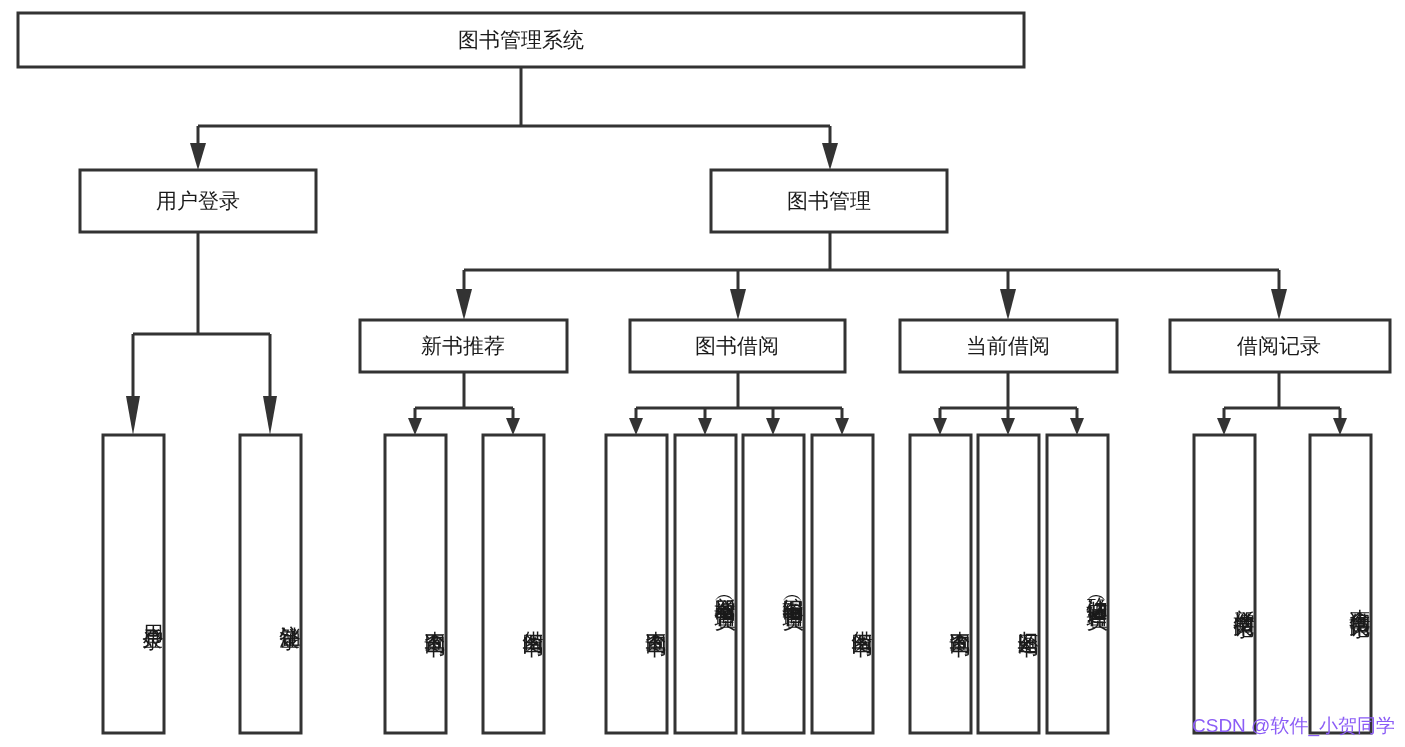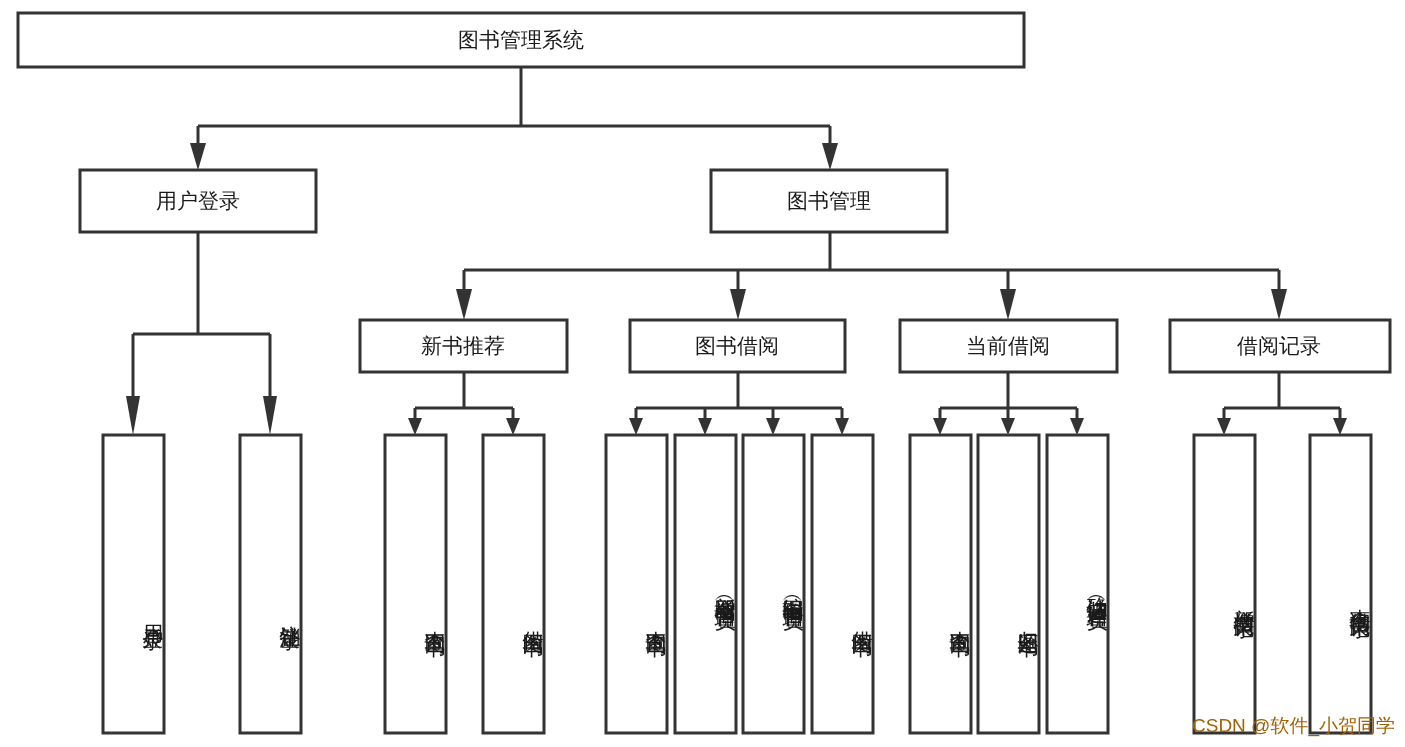--- a/index.html
+++ b/index.html
@@ -61,21 +61,21 @@
     text-align: center;
     display: flex;
     align-items: flex-start;
     justify-content: center;
     pointer-events: none;
   }
   .watermark {
     position: absolute;
     font-family: "Liberation Sans", "DejaVu Sans", sans-serif;
     font-size: 19px;
-    color: #a16207;
+    color: #8b5cf6;
     white-space: nowrap;
   }
 </style>
 </head>
 <body>
 
 <div id="diagram-root">
 
   <svg id="diagram-canvas" viewBox="0 0 1405 747">
 

